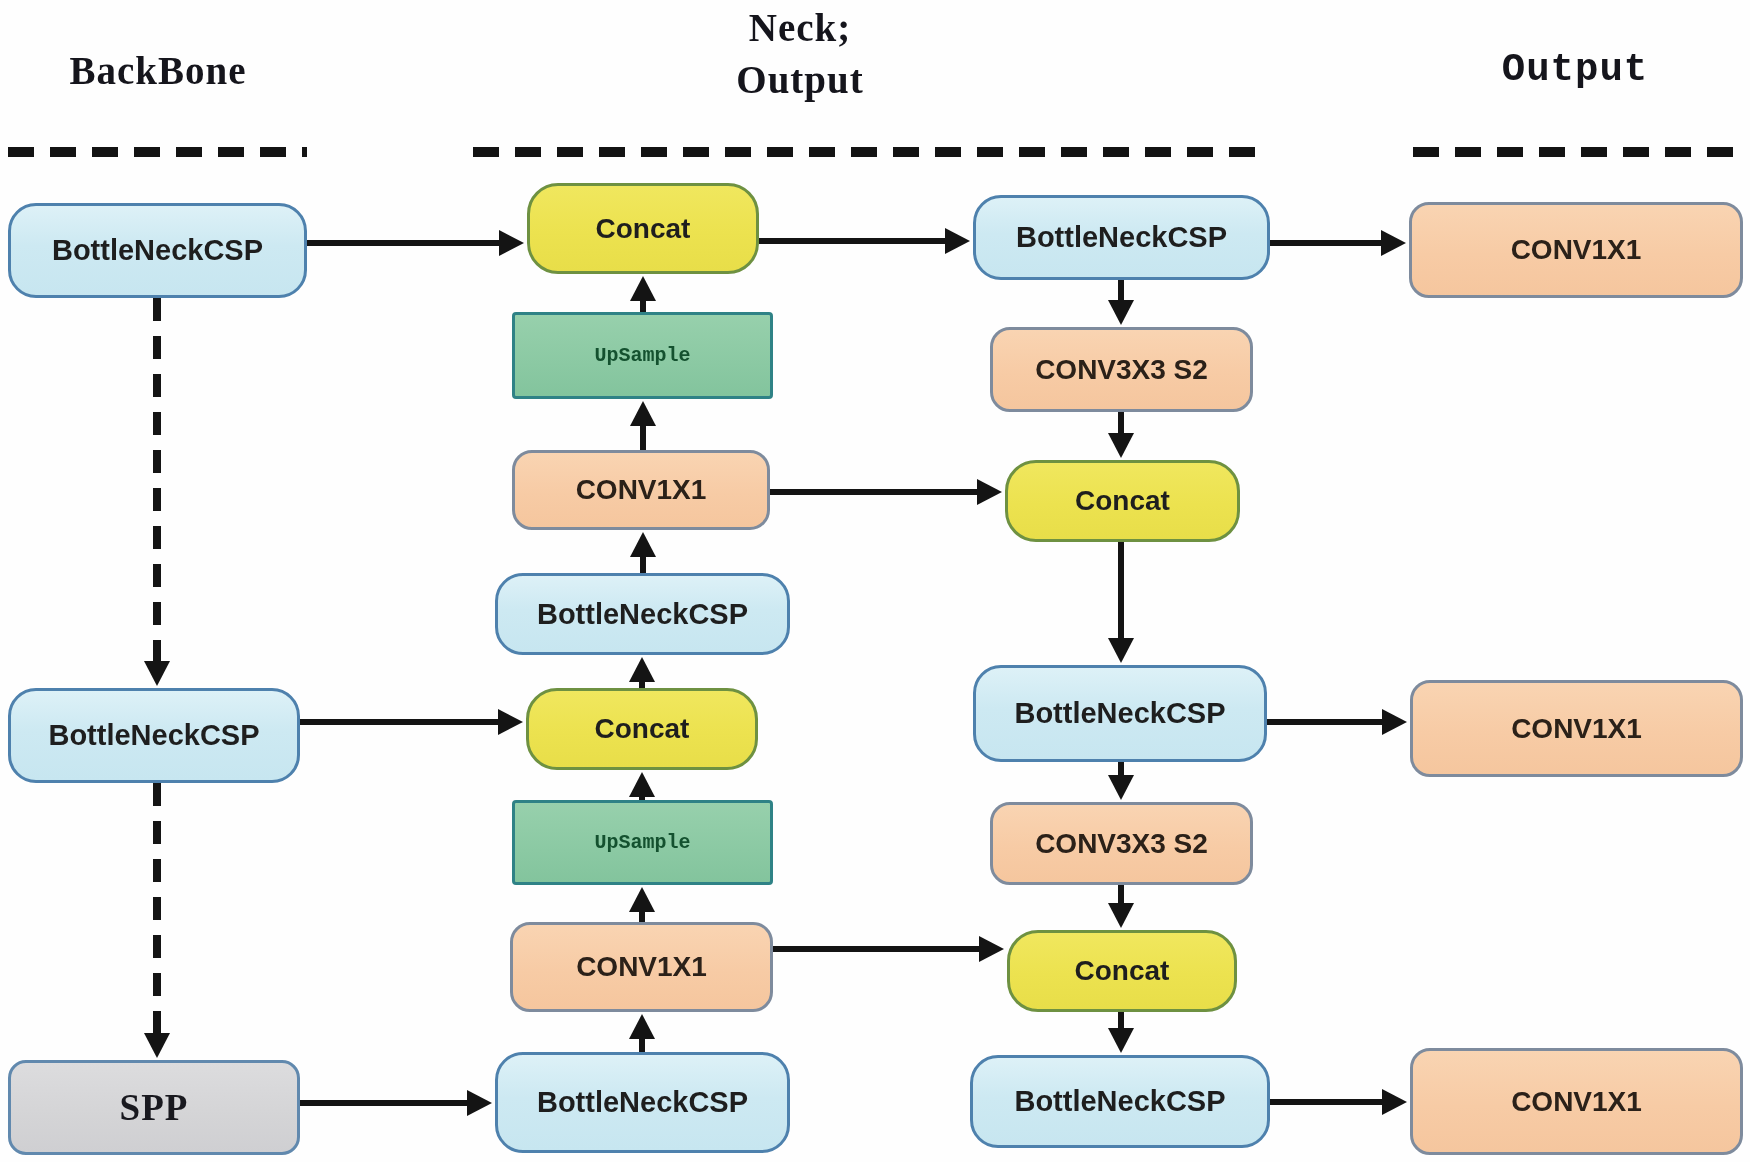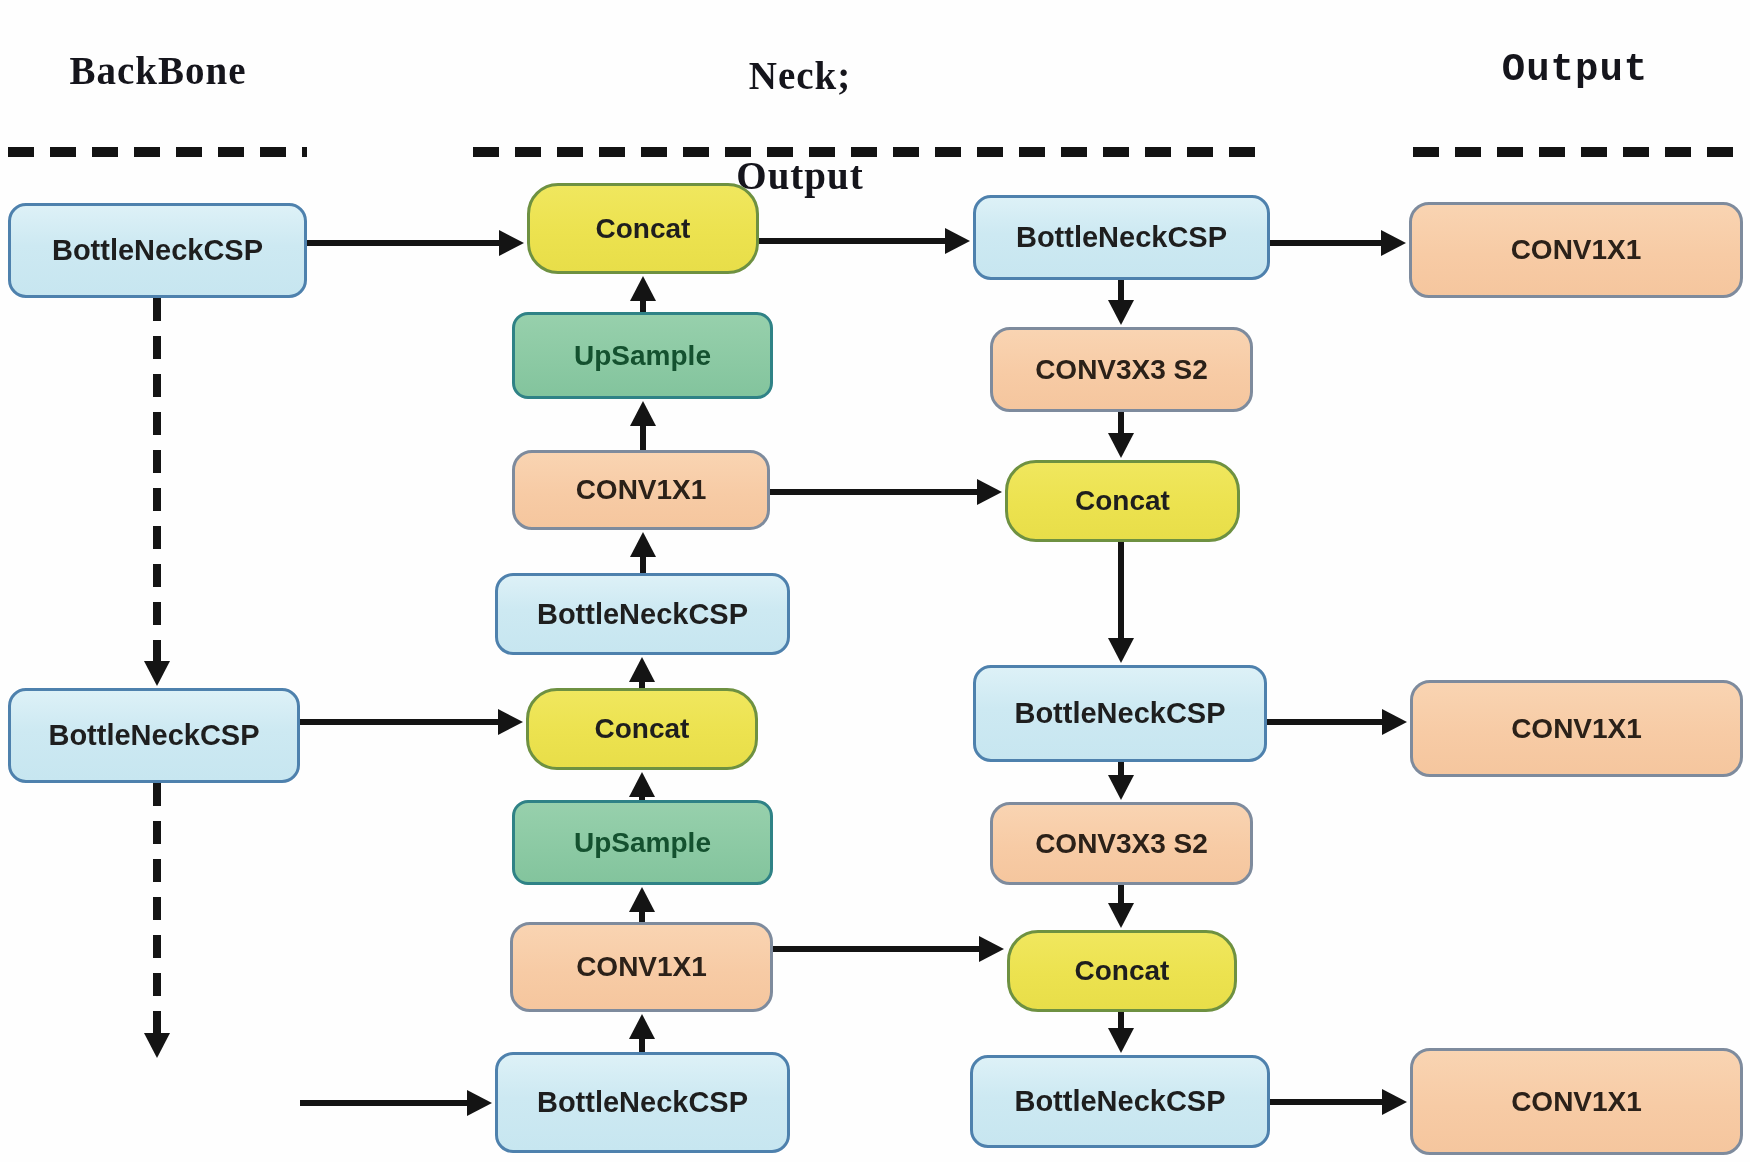--- a/index.html
+++ b/index.html
@@ -14,47 +14,47 @@
     position:absolute;
     transform:translateX(-50%);
     font-family:"Liberation Serif", serif;
     font-size:39px;
     font-weight:600;
     color:#15151c;
     letter-spacing:1px;
     white-space:nowrap;
     text-align:center;
   }
-  .hdr .ln{display:block;line-height:52px;margin-top:48px;}
+  .hdr .ln{display:block;line-height:52px;}
   .divider{
     position:absolute;height:10px;
     background:repeating-linear-gradient(90deg,#131313 0 26px,transparent 26px 42px);
   }
   .node{
     position:absolute;
     box-sizing:border-box;
     display:flex;align-items:center;justify-content:center;
     font-weight:700;
     font-size:29px;
     color:#1e1e1e;
     text-align:center;
   }
   .node.blue{
     background:linear-gradient(180deg,#ddf1f7 0%,#cde9f2 45%,#c7e6f0 100%);
-    border:3px solid #4e81ad;border-radius:18px;
+    border:3px solid #4e81ad;border-radius:28px;
   }
   .node.yellow{
     background:linear-gradient(180deg,#f0e75e 0%,#ece24f 55%,#e8de49 100%);
     border:3px solid #6e9141;border-radius:31px;
     font-size:28px;
   }
   .node.green{
     background:linear-gradient(180deg,#97d0ac 0%,#8bc9a3 60%,#83c49d 100%);
-    border:3px solid #2f8286;border-radius:16px;
-    font-size:28px;color:#14512f;
+    border:3px solid #2f8286;border-radius:4px;
+    font-size:20px;color:#14512f;font-family:Liberation Mono, monospace;
   }
   .node.peach{
     background:linear-gradient(180deg,#f9d4b2 0%,#f7cba5 55%,#f5c69e 100%);
     border:3px solid #7e8b9d;border-radius:20px;
     font-size:28px;color:#2b2119;
   }
   .node.gray{
     background:linear-gradient(180deg,#dcdcde 0%,#d4d4d6 60%,#cfcfd2 100%);
     border:3px solid #6189ae;border-radius:18px;
     font-family:"Liberation Serif", serif;
@@ -77,20 +77,21 @@
   <div class="hdr" id="hdr-neck" style="left: 800px; top: 2px;">
     <span class="ln">Neck;</span>
     <span class="ln">Output</span>
   </div>
   <div class="hdr" id="hdr-output" style="left: 1575px; top: 48px; font-family: Liberation Mono, monospace;">Output</div>
 <div class="divider" style="left: 8px; top: 147px; width: 299px;"></div>
     <div class="divider" style="left: 473px; top: 147px; width: 785px;"></div>
     <div class="divider" style="left: 1413px; top: 147px; width: 329px;"></div>
     <div class="node blue" style="left: 8px; top: 203px; width: 299px; height: 95px;">BottleNeckCSP</div>
     <div class="node blue" style="left: 8px; top: 688px; width: 292px; height: 95px;">BottleNeckCSP</div>
+    <div class="node gray" style="left: 8px; top: 1060px; width: 292px; height: 95px;">SPP</div>
     <div class="node yellow" style="left: 527px; top: 183px; width: 232px; height: 91px;">Concat</div>
     <div class="node green" style="left: 512px; top: 312px; width: 261px; height: 87px;">UpSample</div>
     <div class="node peach" style="left: 512px; top: 450px; width: 258px; height: 80px;">CONV1X1</div>
     <div class="node blue" style="left: 495px; top: 573px; width: 295px; height: 82px;">BottleNeckCSP</div>
     <div class="node yellow" style="left: 526px; top: 688px; width: 232px; height: 82px;">Concat</div>
     <div class="node green" style="left: 512px; top: 800px; width: 261px; height: 85px;">UpSample</div>
     <div class="node peach" style="left: 510px; top: 922px; width: 263px; height: 90px;">CONV1X1</div>
     <div class="node blue" style="left: 495px; top: 1052px; width: 295px; height: 101px;">BottleNeckCSP</div>
     <div class="node blue" style="left: 973px; top: 195px; width: 297px; height: 85px;">BottleNeckCSP</div>
     <div class="node peach" style="left: 990px; top: 327px; width: 263px; height: 85px;">CONV3X3 S2</div>

